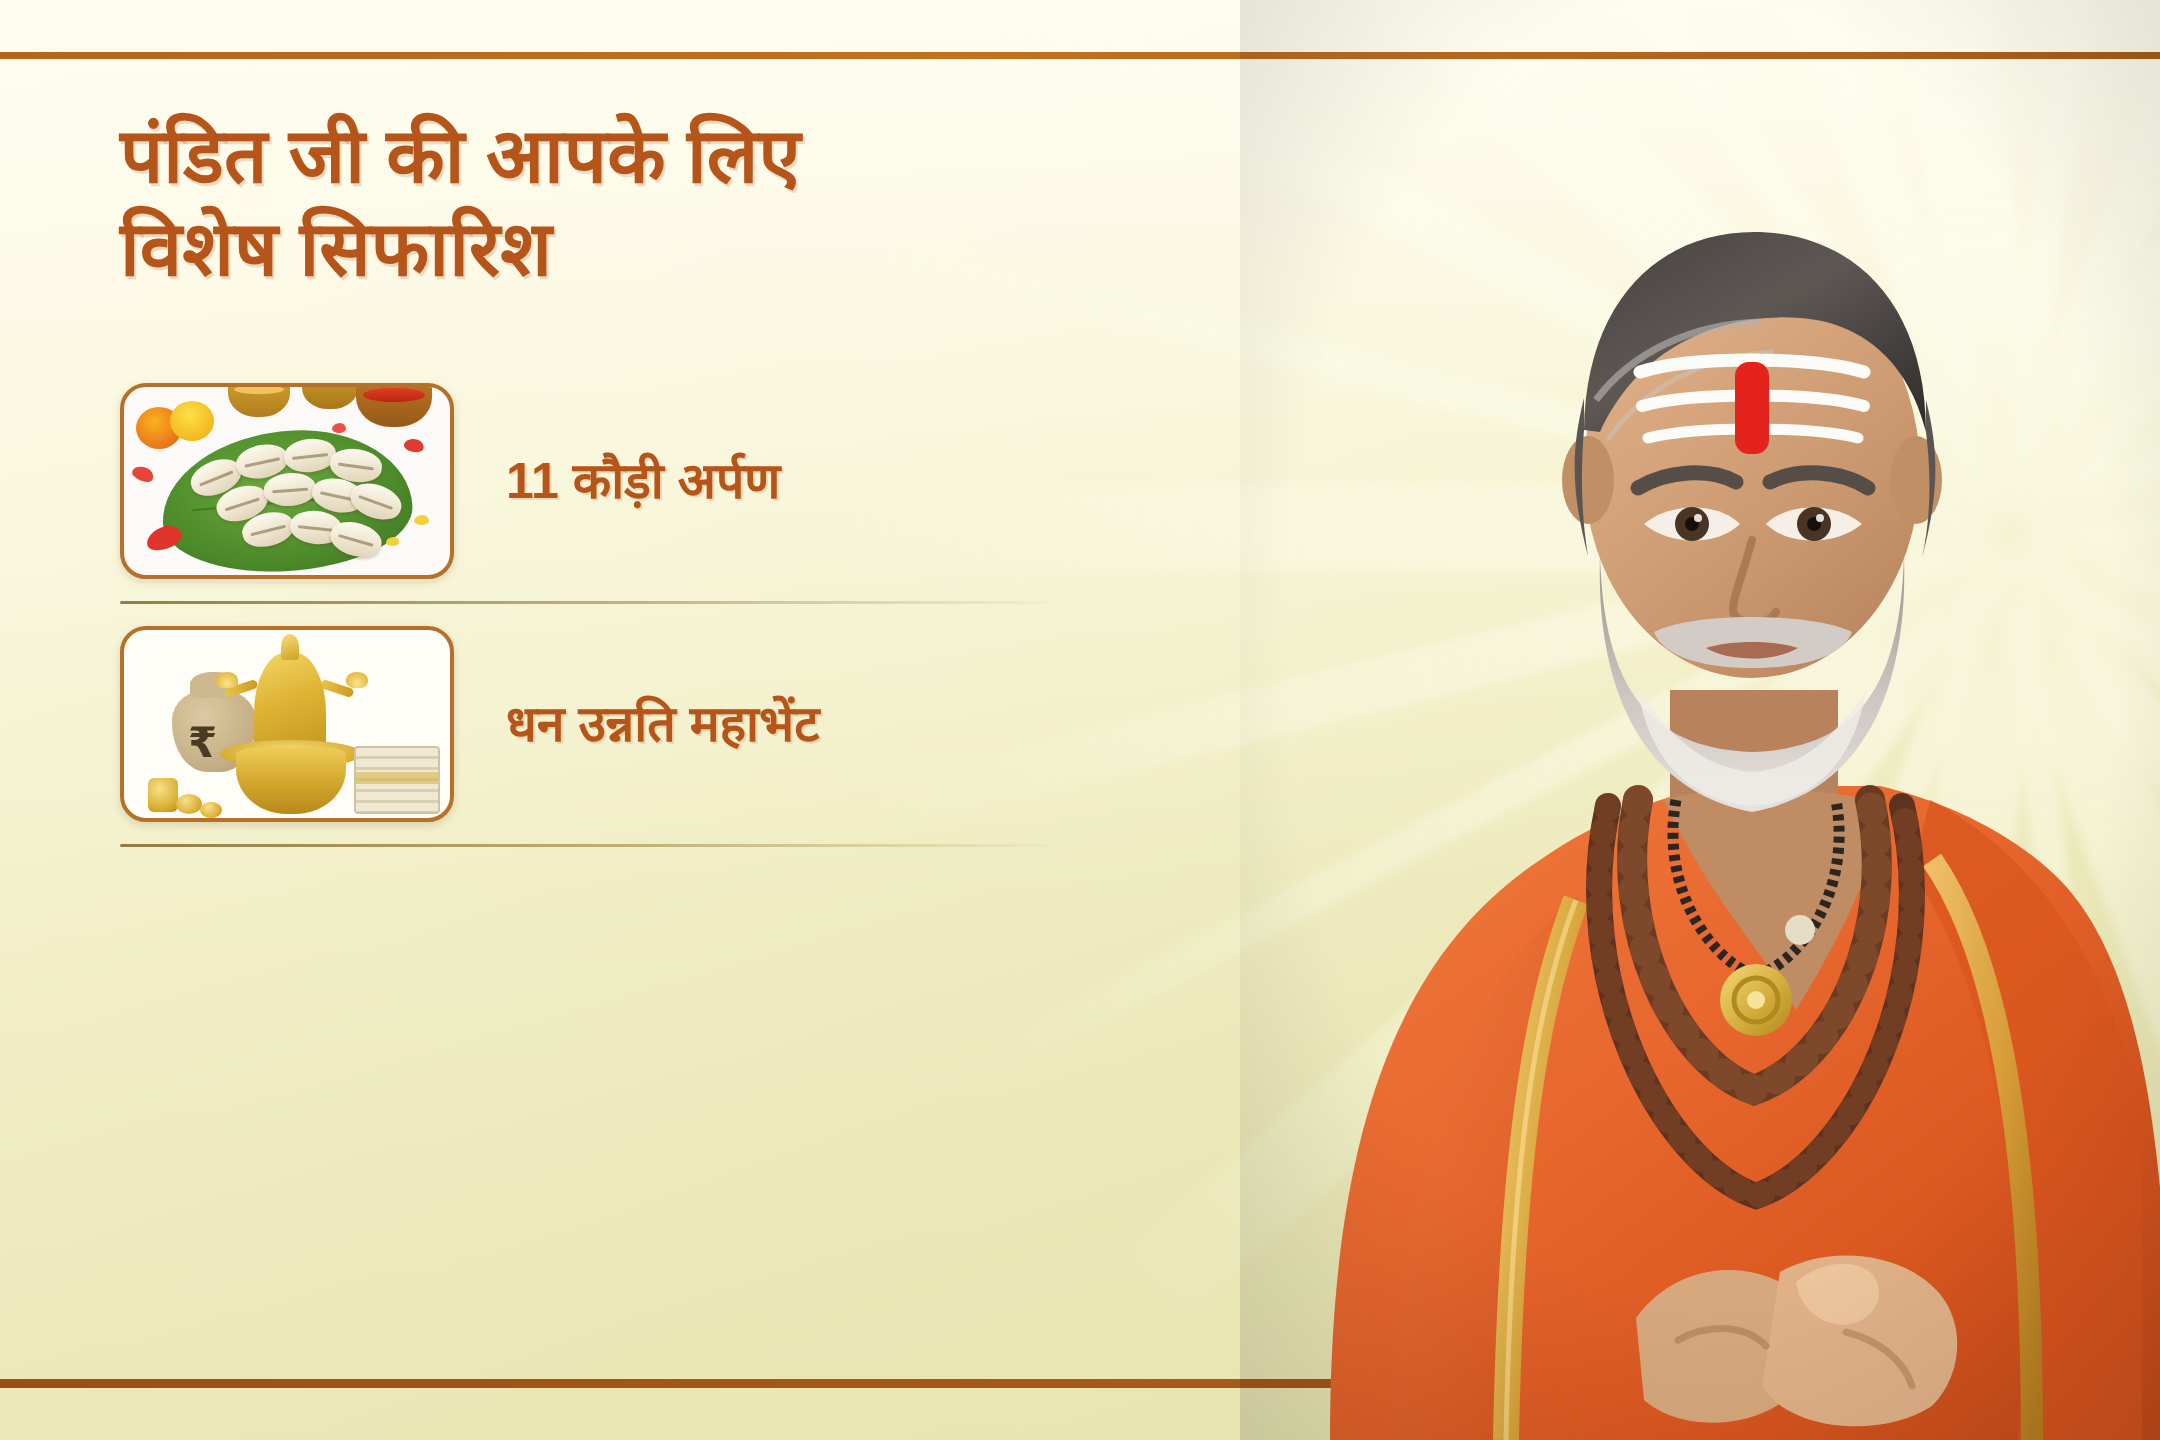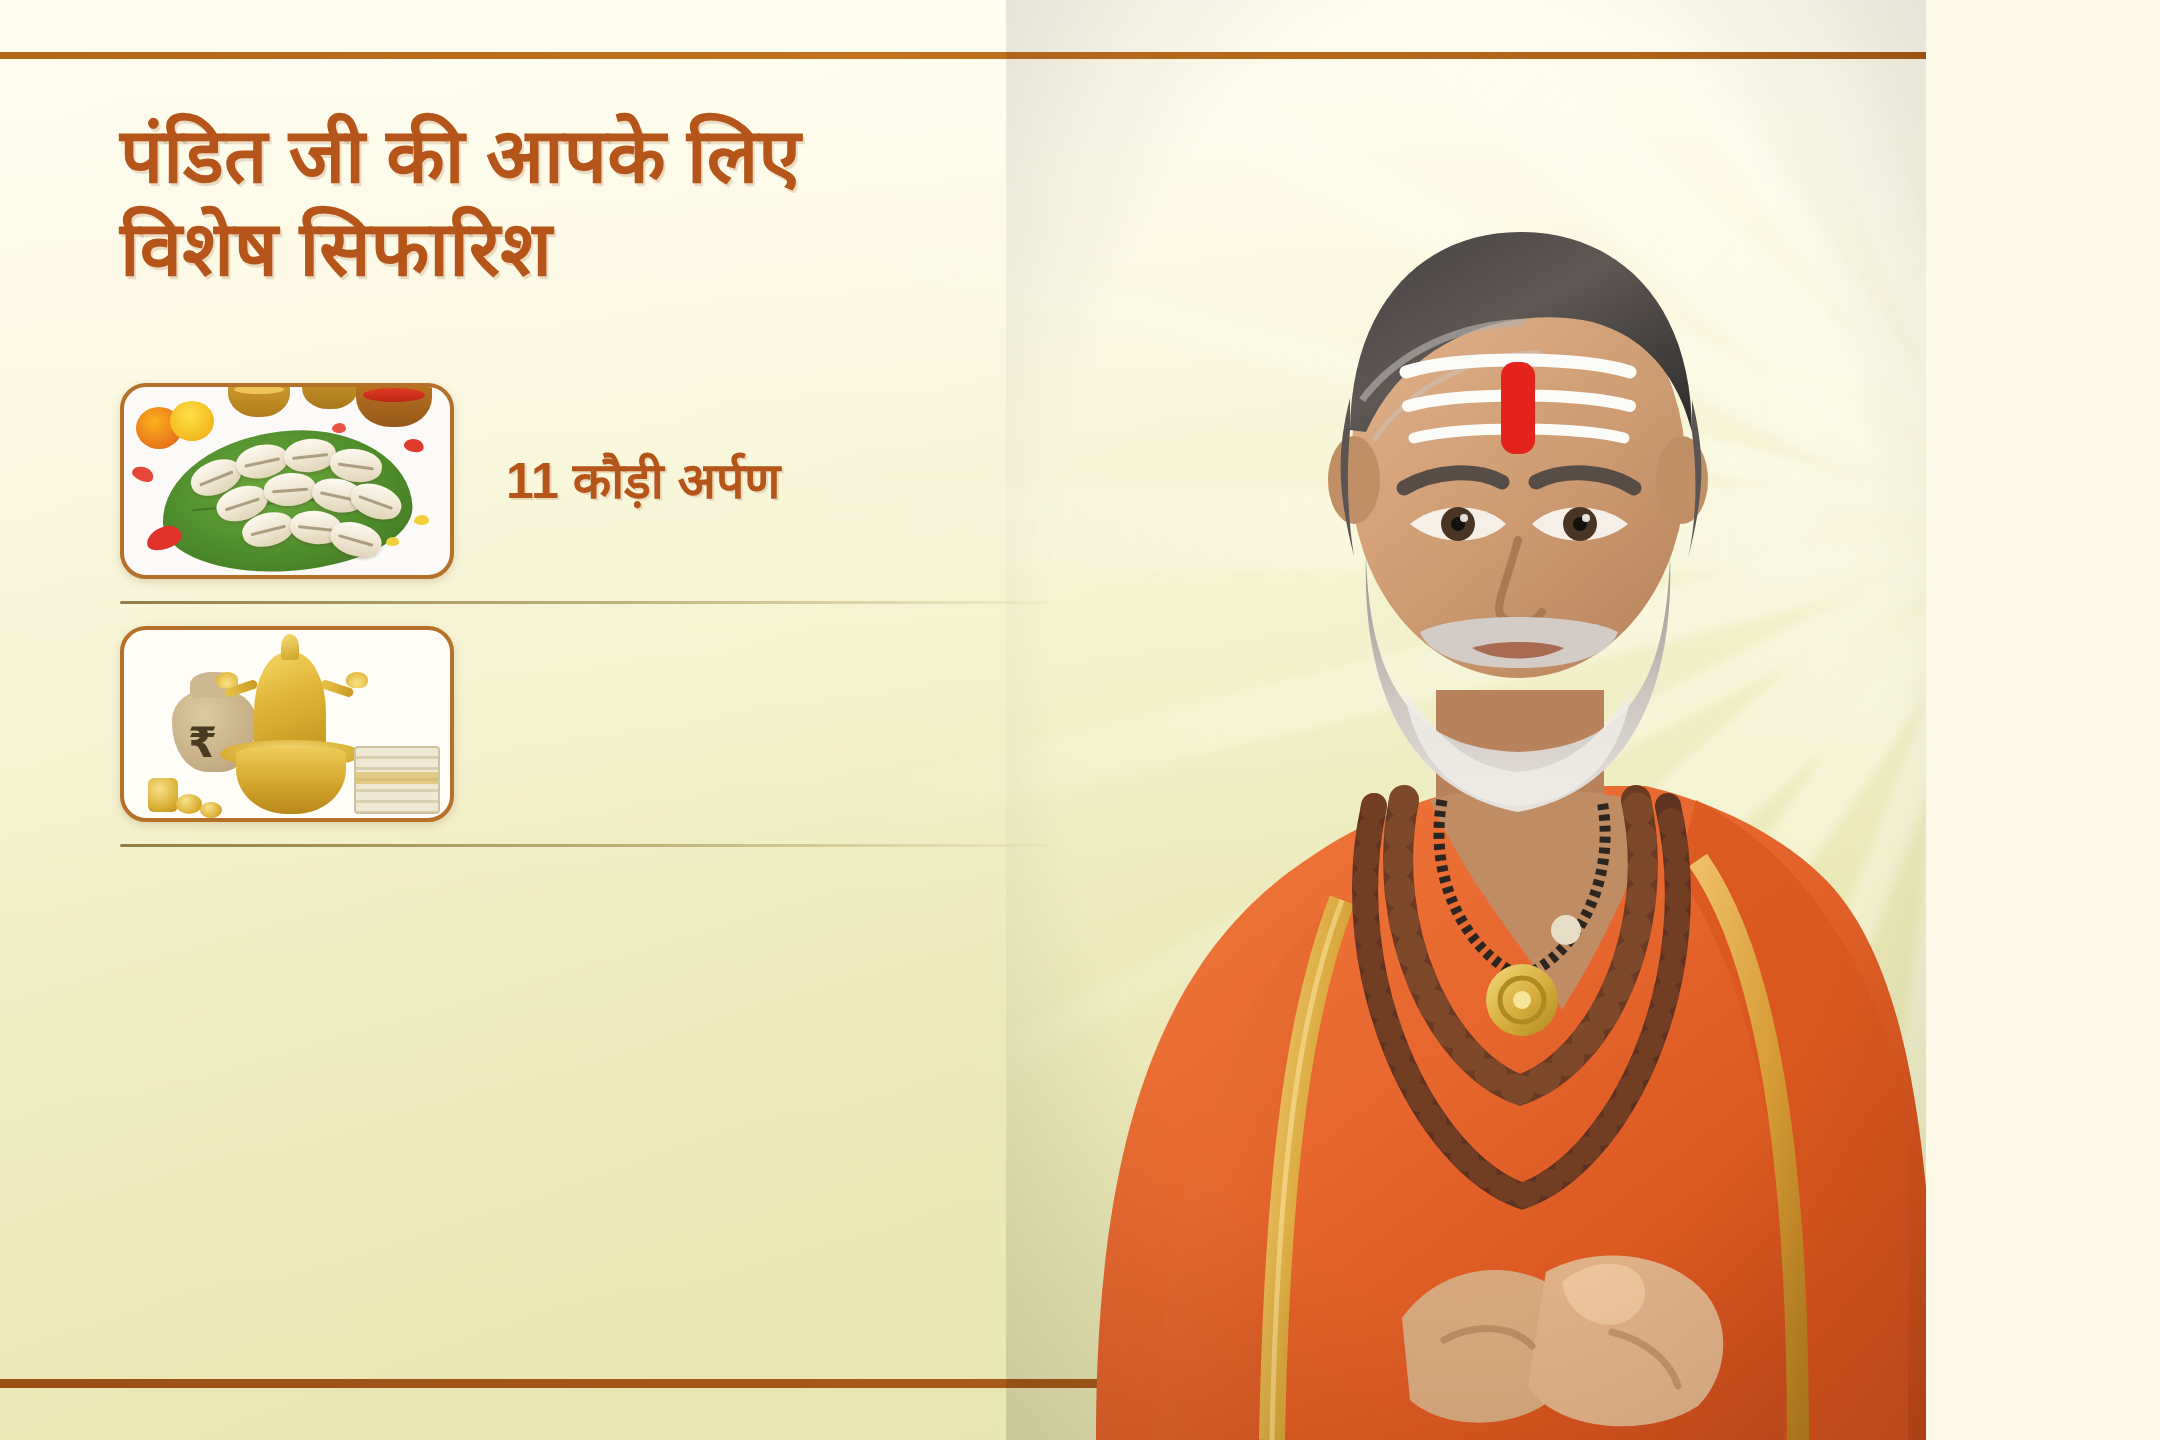--- a/index.html
+++ b/index.html
@@ -5,21 +5,21 @@
   * { margin:0; padding:0; box-sizing:border-box; }
   html,body{ width:2160px; height:1440px; overflow:hidden; }
   body{
     font-family:"Liberation Sans", sans-serif;
     background:#fdf9e7;
   }
 
   
   #banner{
     position:relative;
-    width:1926px; height:1440px;
+    width:2160px; height:1440px;
     overflow:hidden;
     background:
       linear-gradient(160deg,
         #fdfaea 0%,
         #f8f6dd 22%,
         #f1eec8 48%,
         #e9e7b6 72%,
         #e4e3ad 100%);
   }
 
@@ -562,20 +562,21 @@
             <div class="lotus l2"></div>
             <div class="idol"></div>
             <div class="coinplate"></div>
             <div class="pot"></div>
             <div class="coin c1"></div>
             <div class="coin c2"></div>
             <div class="coin c3"></div>
             <div class="cash"></div>
           </div>
         </div>
+        <div class="offer-label">धन उन्नति महाभेंट</div>
       </div>
 
       <div class="divider"></div>
 
 
     </div>
   </div>
 
 </div>
 

